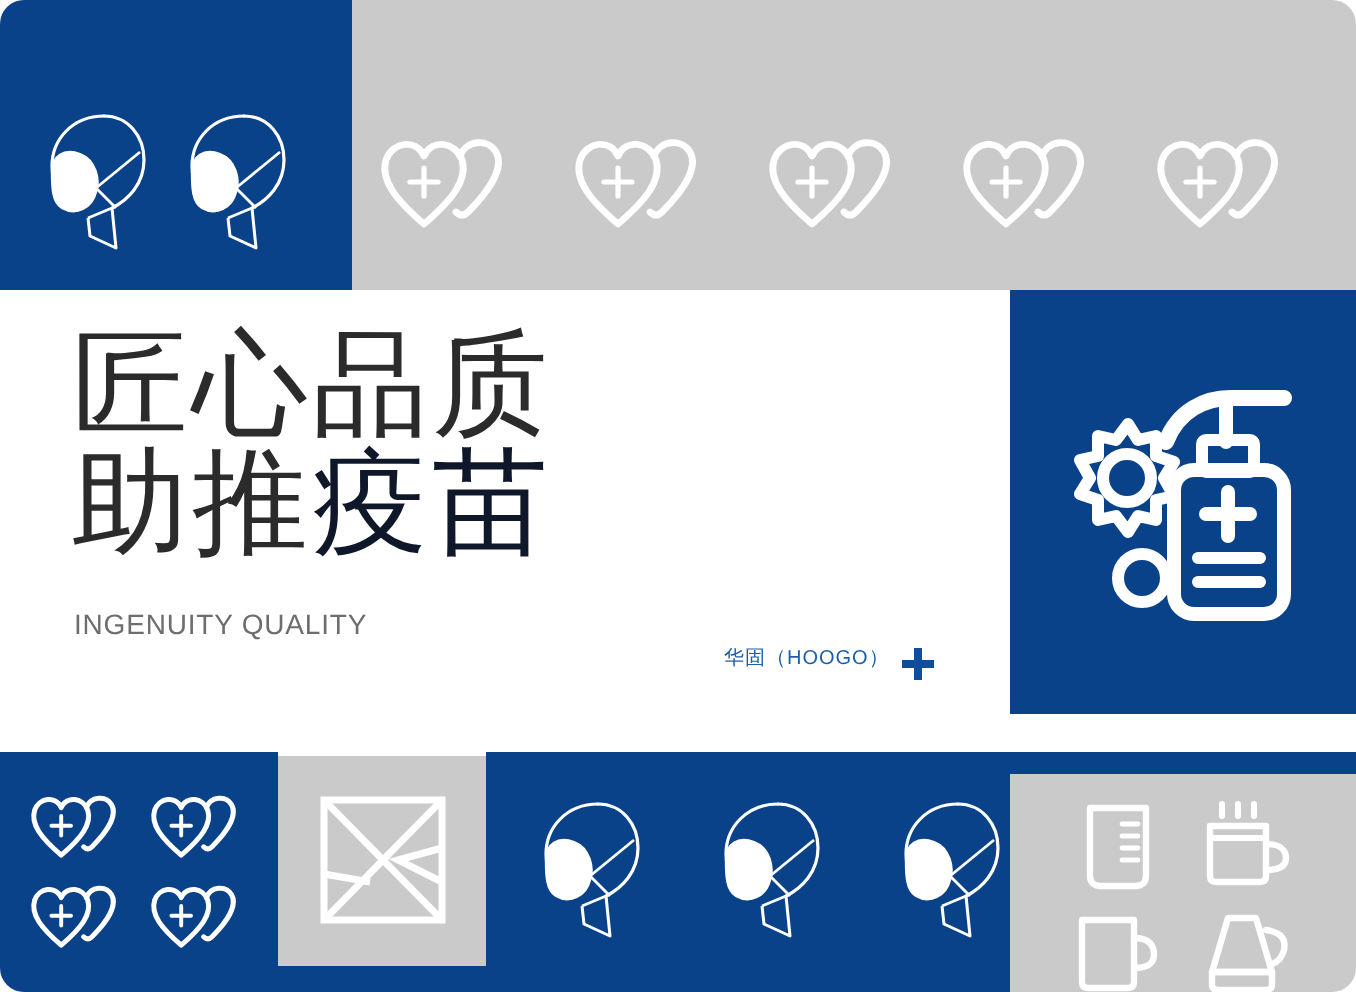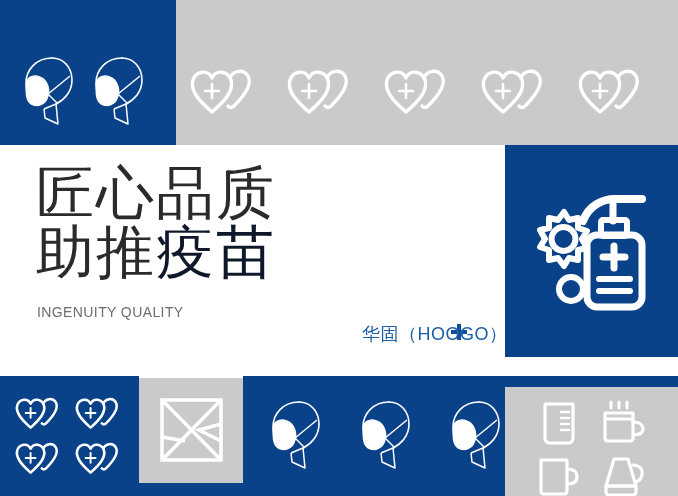--- a/index.html
+++ b/index.html
@@ -12,20 +12,21 @@
     height: 496px;
     font-family: "Liberation Sans", sans-serif;
     overflow: hidden;
   }
   #poster {
     position: relative;
     width: 678px;
     height: 496px;
     background: #ffffff;
     overflow: hidden;
+    border-radius: 12px;
   }
 
   
   .top-band {
     position: absolute;
     left: 0; top: 0;
     width: 678px; height: 145px;
   }
   .top-blue {
     position: absolute;
@@ -85,21 +86,21 @@
     font-weight: 400;
   }
   .plus-mark {
     position: absolute;
     left: 450px; top: 178px;
     width: 18px; height: 18px;
   }
   .brand {
     position: absolute;
     left: 362px; top: 322px;
-    font-size: 18px;
+    font-size: 10px;
     color: #1c5fa8;
     letter-spacing: 0.5px;
     white-space: nowrap;
   }
 
   
   .right-blue {
     position: absolute;
     left: 505px; top: 145px;
     width: 173px; height: 212px;

